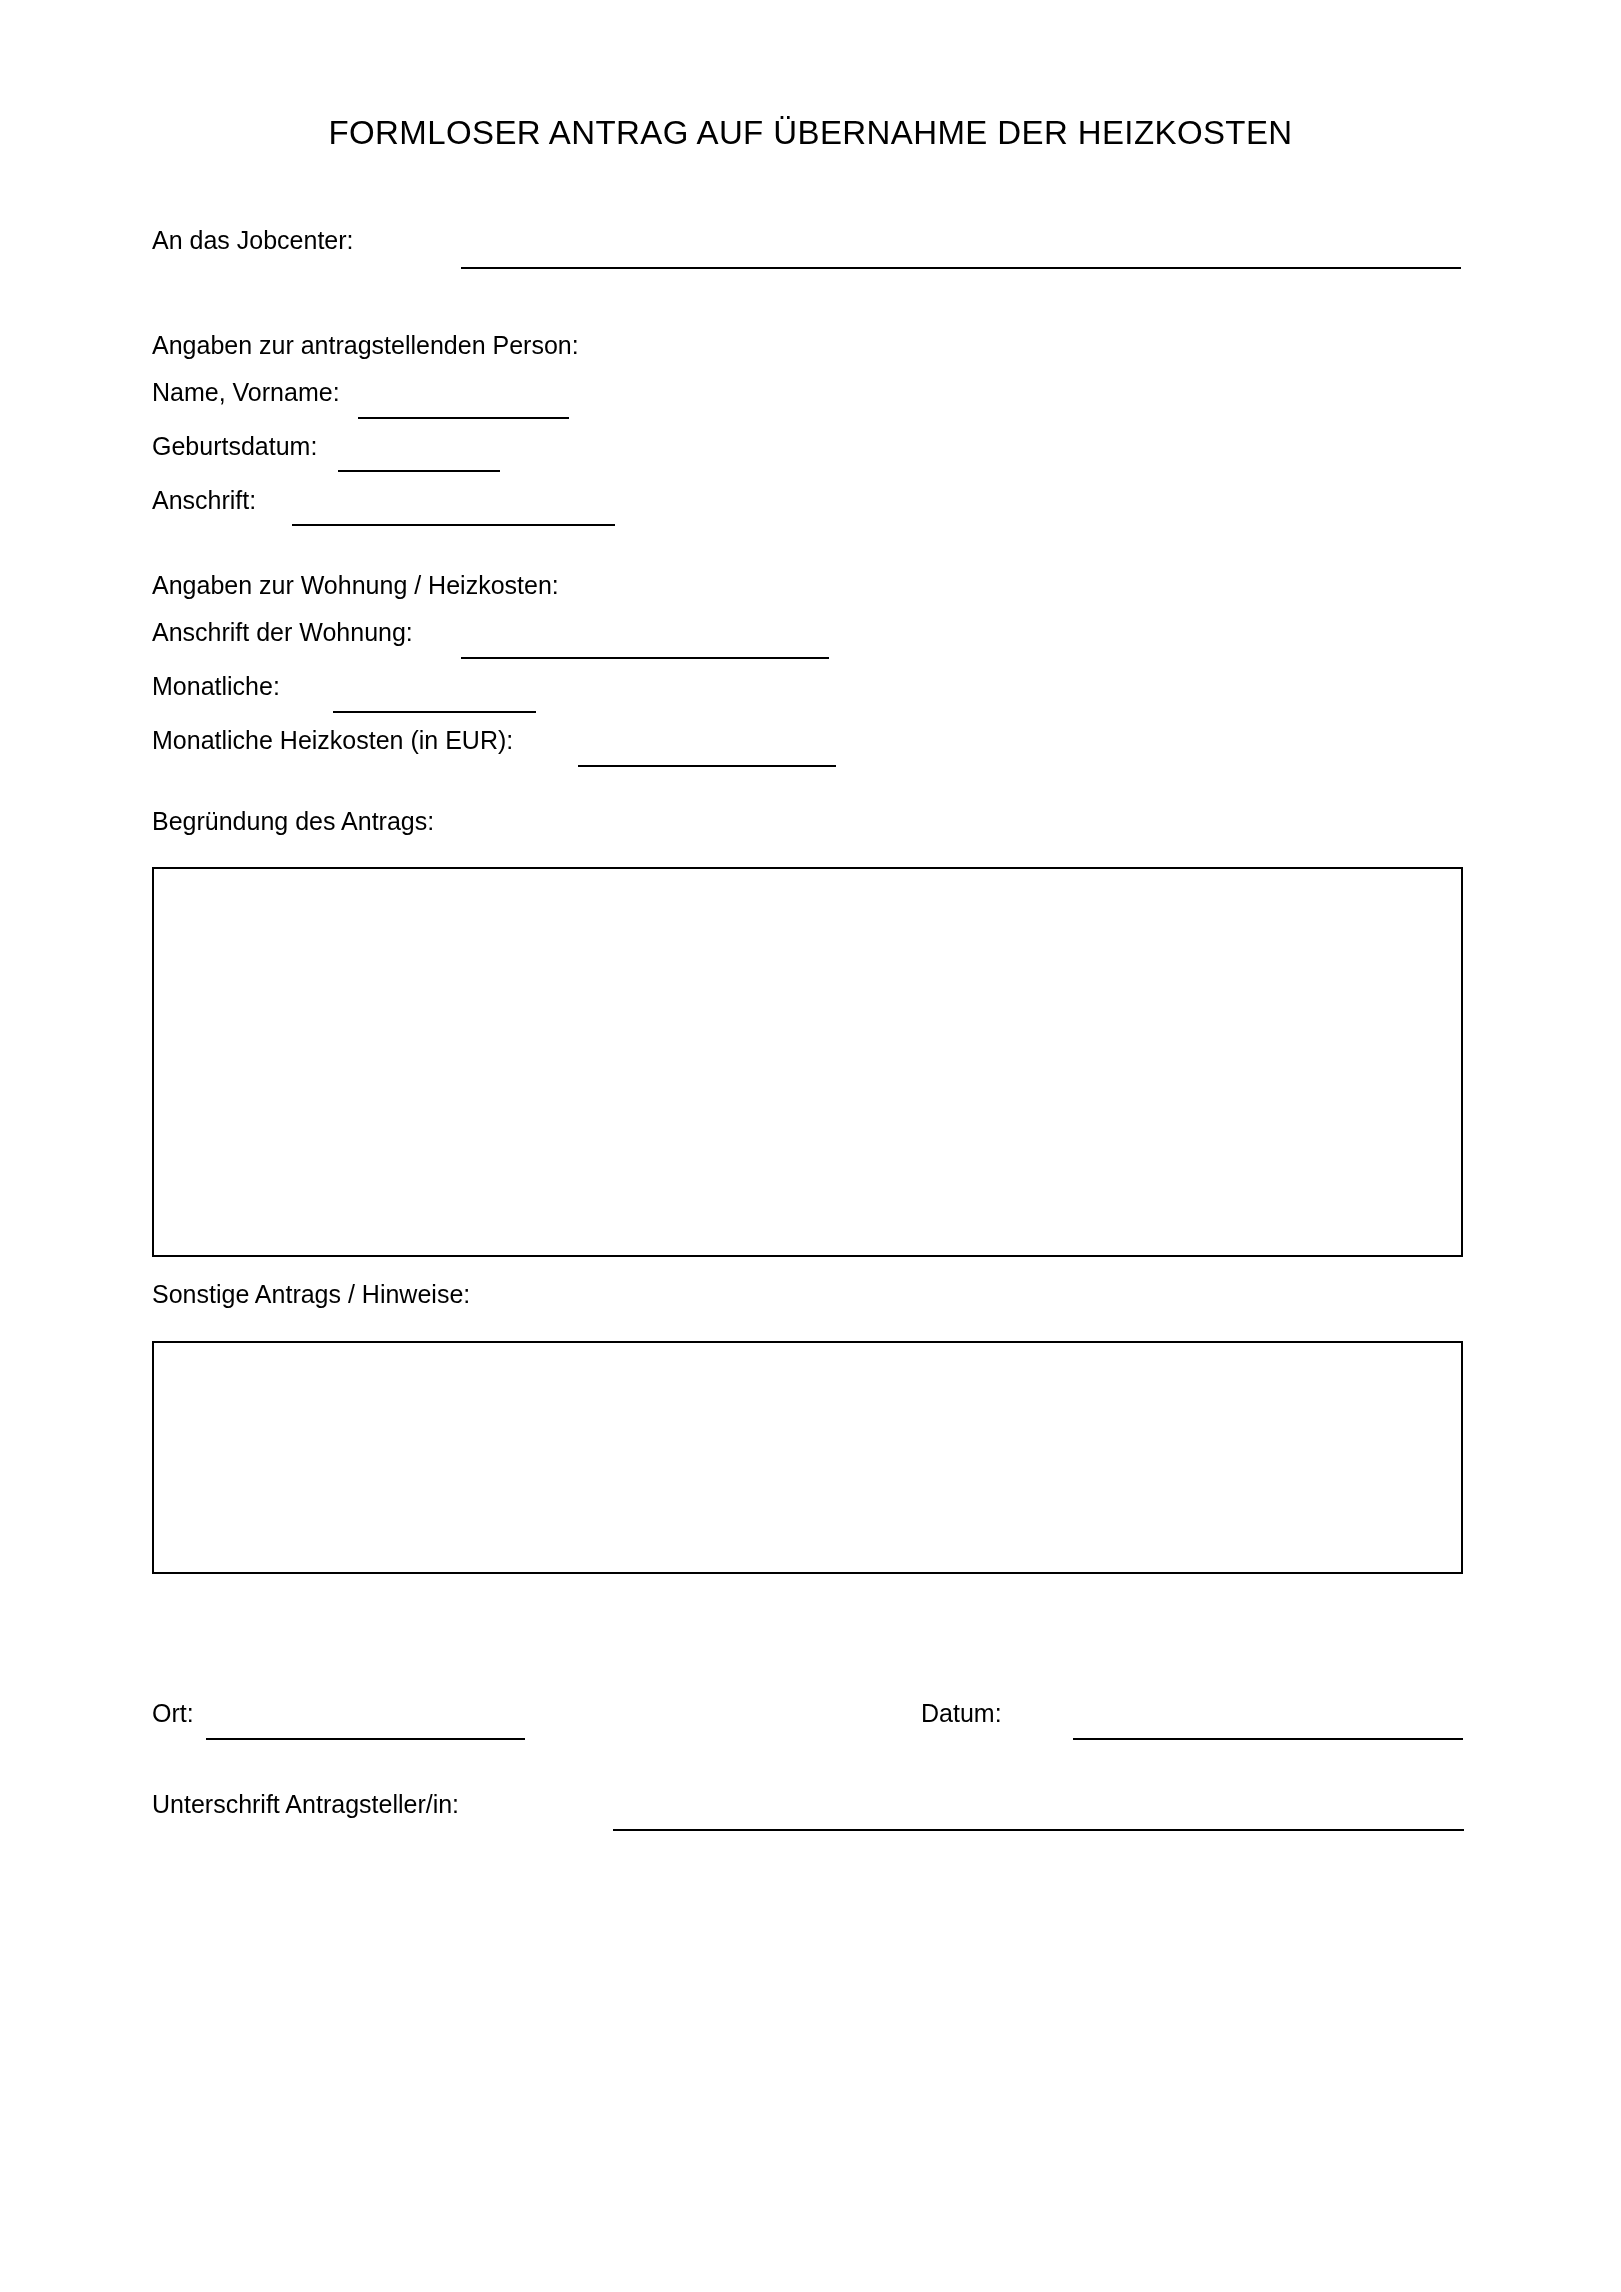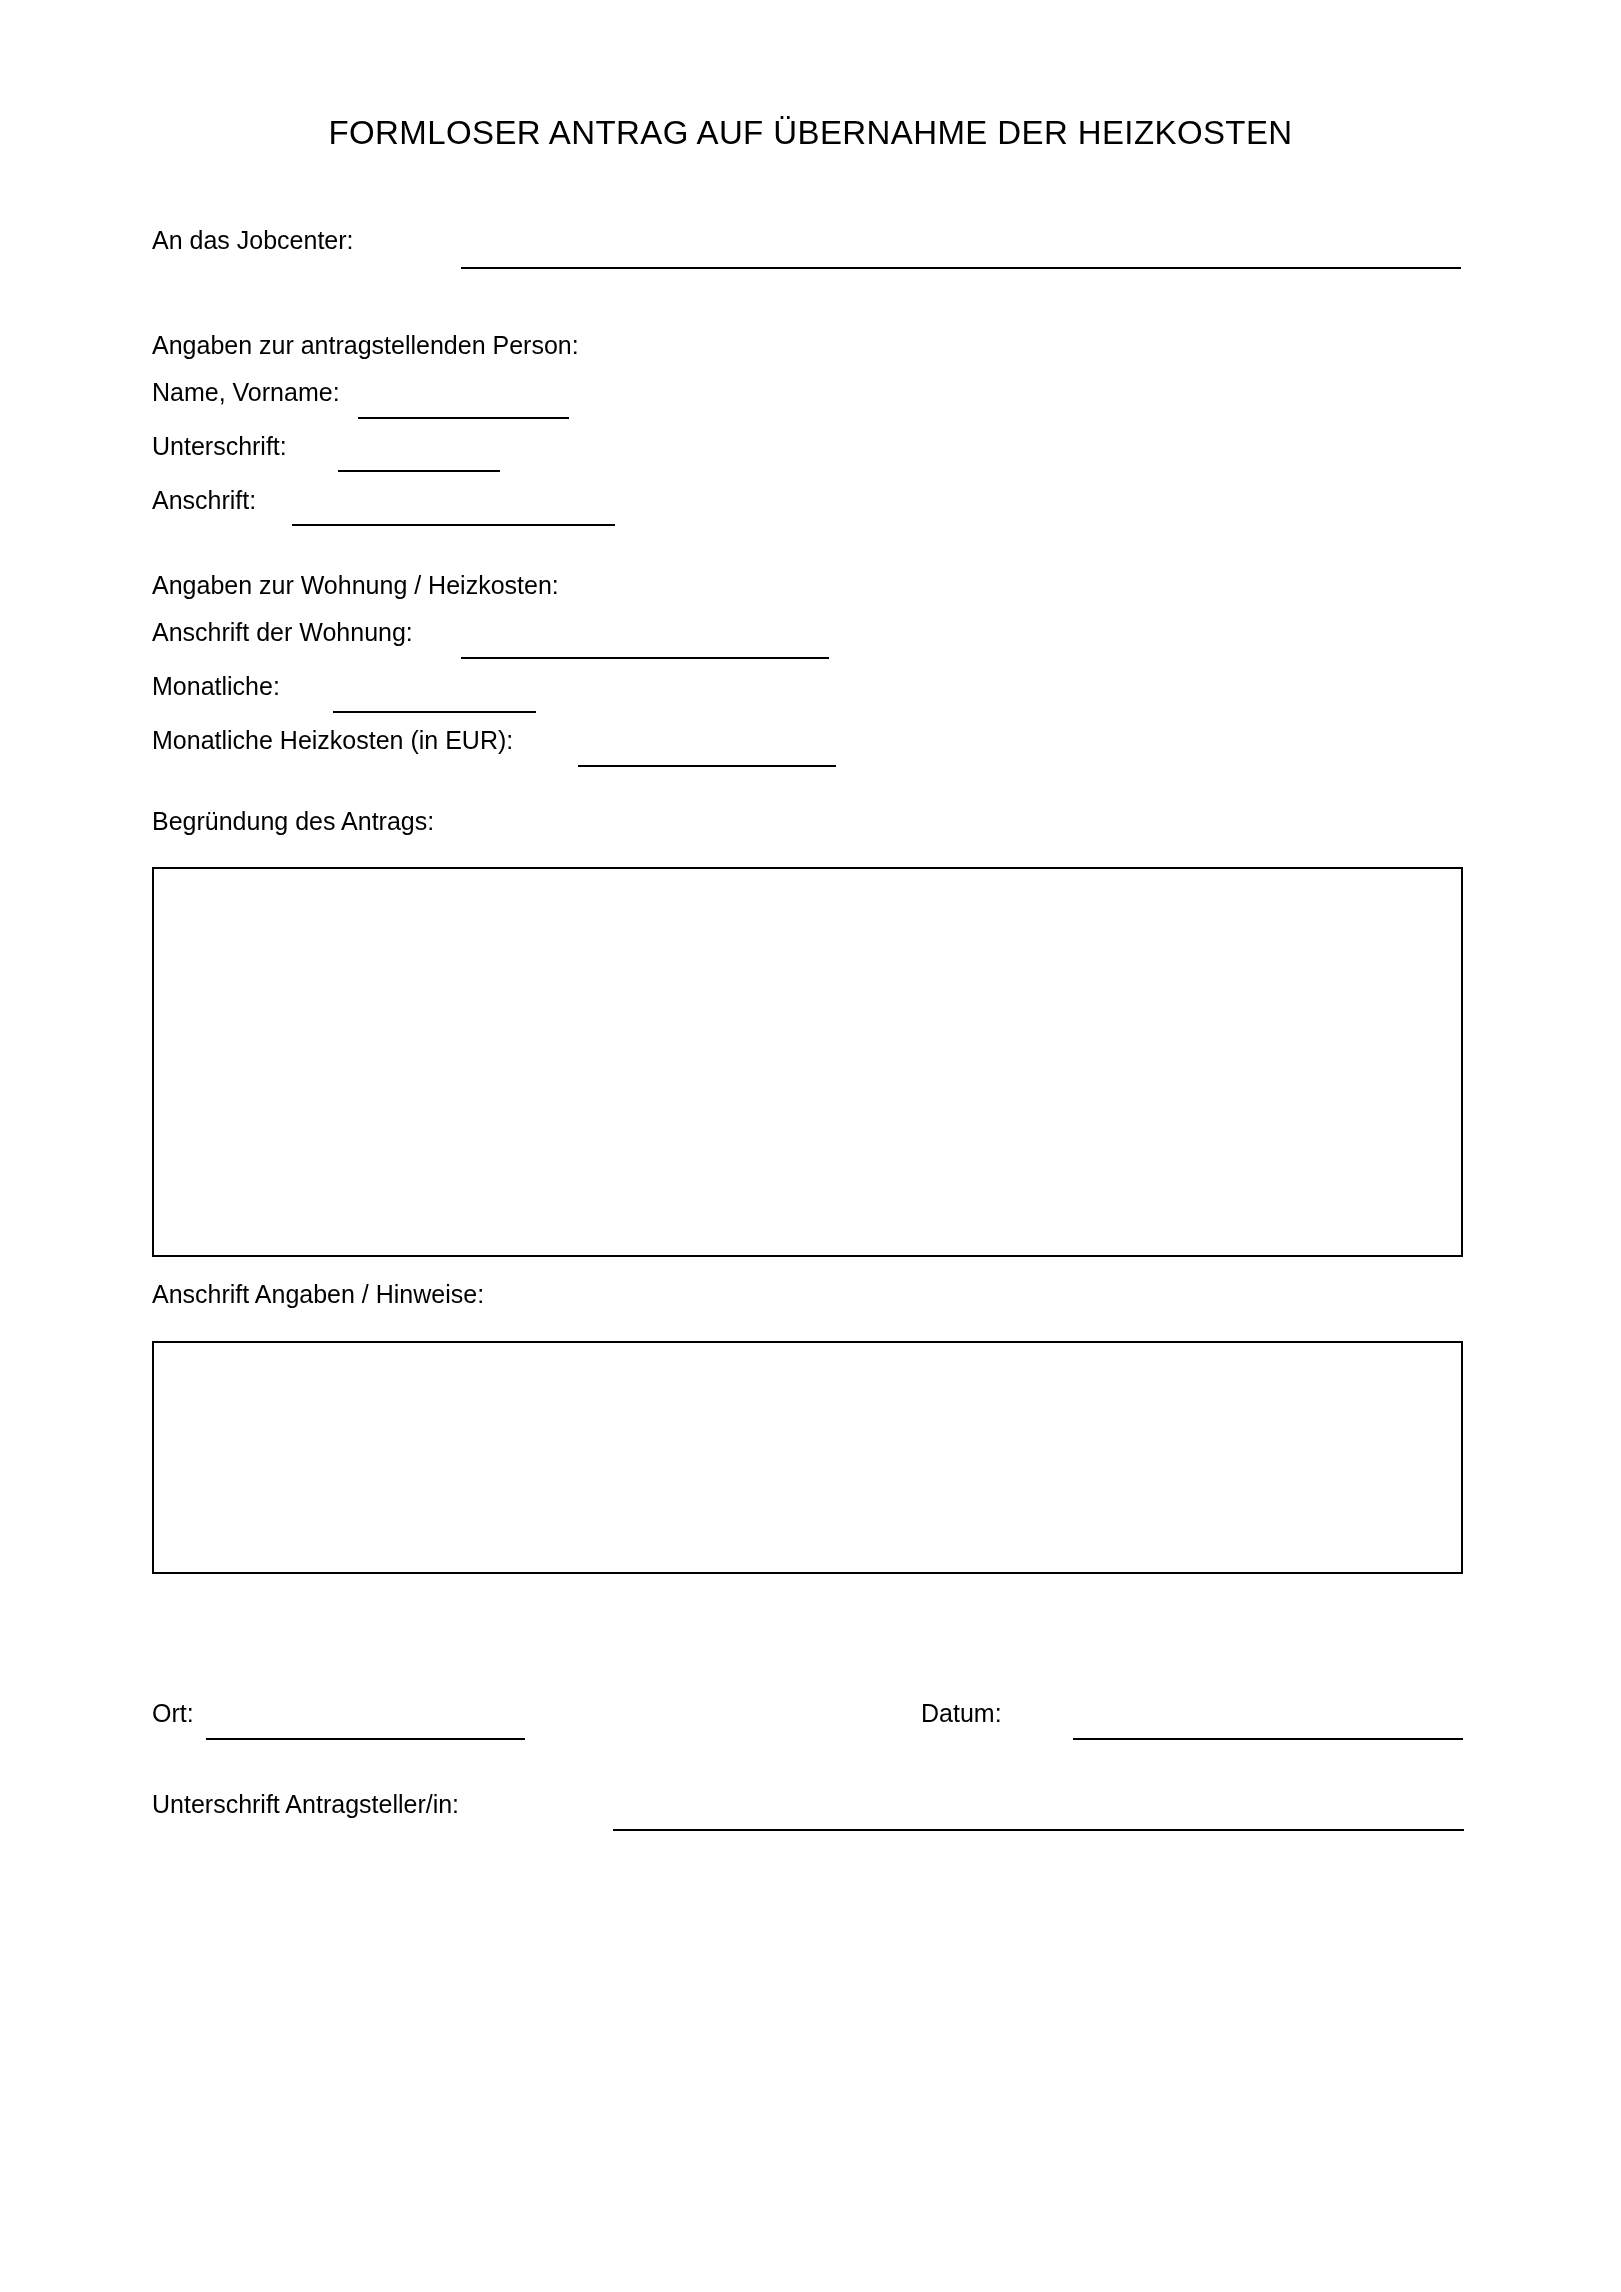--- a/index.html
+++ b/index.html
@@ -66,41 +66,41 @@
   <div class="doc-title">FORMLOSER ANTRAG AUF ÜBERNAHME DER HEIZKOSTEN</div>
 
   <div class="lbl" style="left:152px; top:228px;">An das Jobcenter:</div>
   <div class="rule" style="left:461px; top:267px; width:1000px;"></div>
 
   <div class="lbl" style="left:152px; top:333px;">Angaben zur antragstellenden Person:</div>
 
   <div class="lbl" style="left:152px; top:380px;">Name, Vorname:</div>
   <div class="rule" style="left:358px; top:417px; width:211px;"></div>
 
-  <div class="lbl" style="left:152px; top:434px;">Unterschrift:</div>
+  <div class="lbl" style="left:152px; top:434px;">Geburtsdatum:</div>
   <div class="rule" style="left:338px; top:470px; width:162px;"></div>
 
   <div class="lbl" style="left:152px; top:488px;">Anschrift:</div>
   <div class="rule" style="left:292px; top:524px; width:323px;"></div>
 
   <div class="lbl" style="left:152px; top:573px;">Angaben zur Wohnung / Heizkosten:</div>
 
   <div class="lbl" style="left:152px; top:620px;">Anschrift der Wohnung:</div>
   <div class="rule" style="left:461px; top:657px; width:368px;"></div>
 
   <div class="lbl" style="left:152px; top:674px;">Monatliche:</div>
   <div class="rule" style="left:333px; top:711px; width:203px;"></div>
 
   <div class="lbl" style="left:152px; top:728px;">Monatliche Heizkosten (in EUR):</div>
   <div class="rule" style="left:578px; top:765px; width:258px;"></div>
 
   <div class="lbl" style="left:152px; top:809px;text-align:right;">Begründung des Antrags:</div>
   <div class="textbox" style="left:152px; top:867px; width:1311px; height:390px;"></div>
 
-  <div class="lbl" style="left:152px; top:1282px;">Anschrift Angaben / Hinweise:</div>
+  <div class="lbl" style="left:152px; top:1282px;">Sonstige Antrags / Hinweise:</div>
   <div class="textbox" style="left:152px; top:1341px; width:1311px; height:233px;"></div>
 
 
   <div class="lbl" style="left:152px; top:1701px;">Ort:</div>
   <div class="rule" style="left:206px; top:1738px; width:319px;"></div>
 
   <div class="lbl" style="left:921px; top:1701px;">Datum:</div>
   <div class="rule" style="left:1073px; top:1738px; width:390px;"></div>
 
   <div class="lbl" style="left:152px; top:1792px;">Unterschrift Antragsteller/in:</div>

